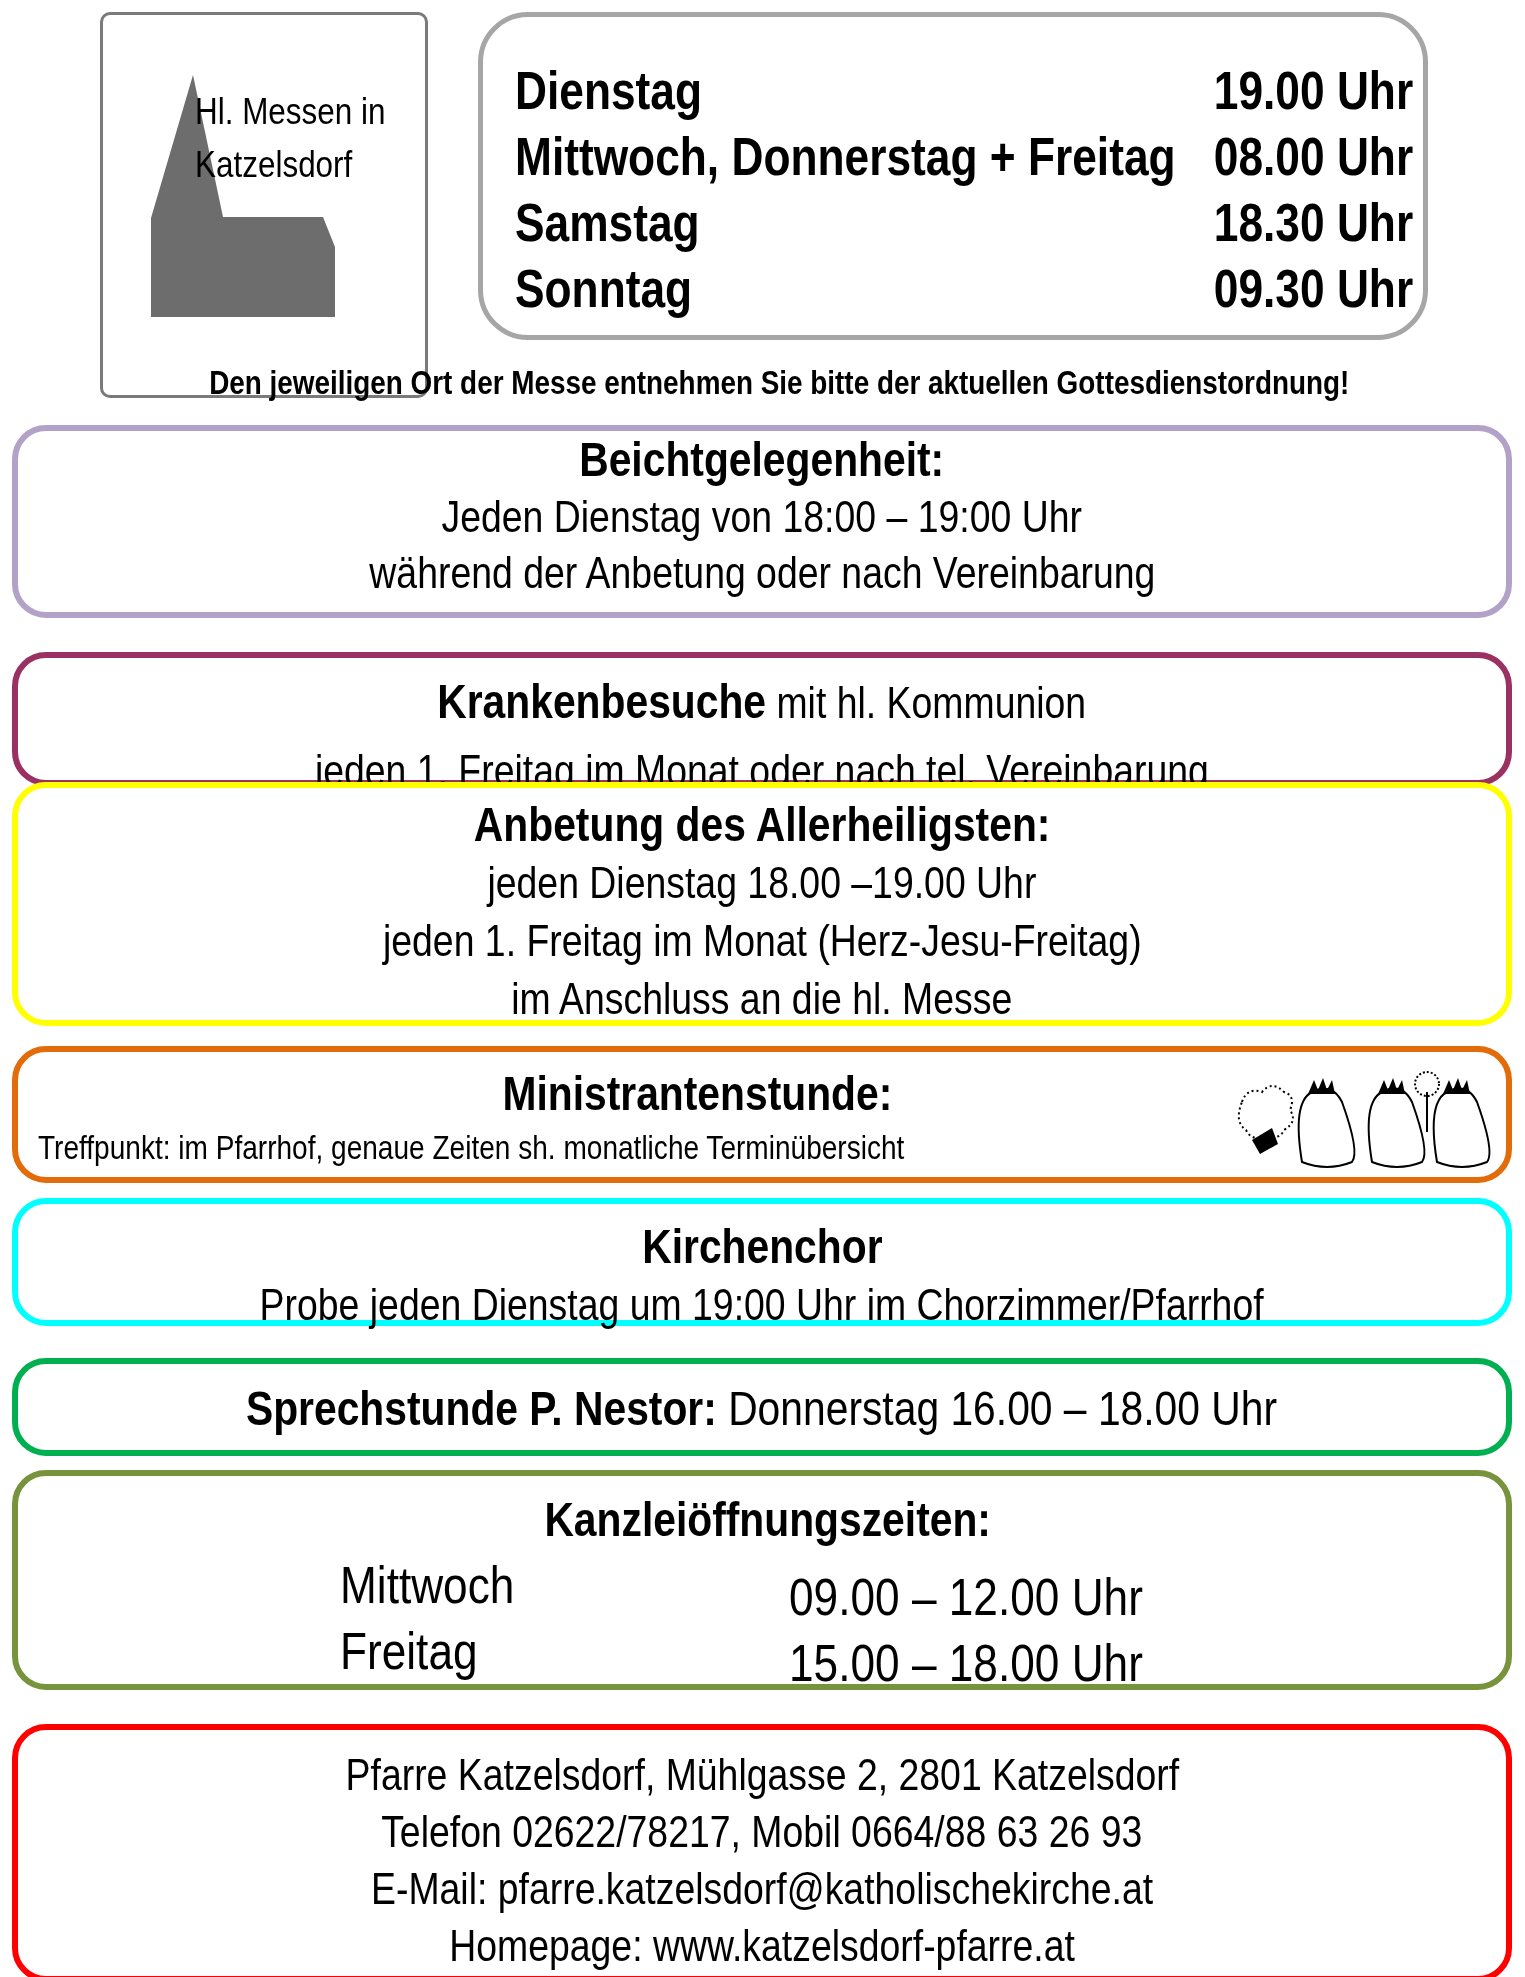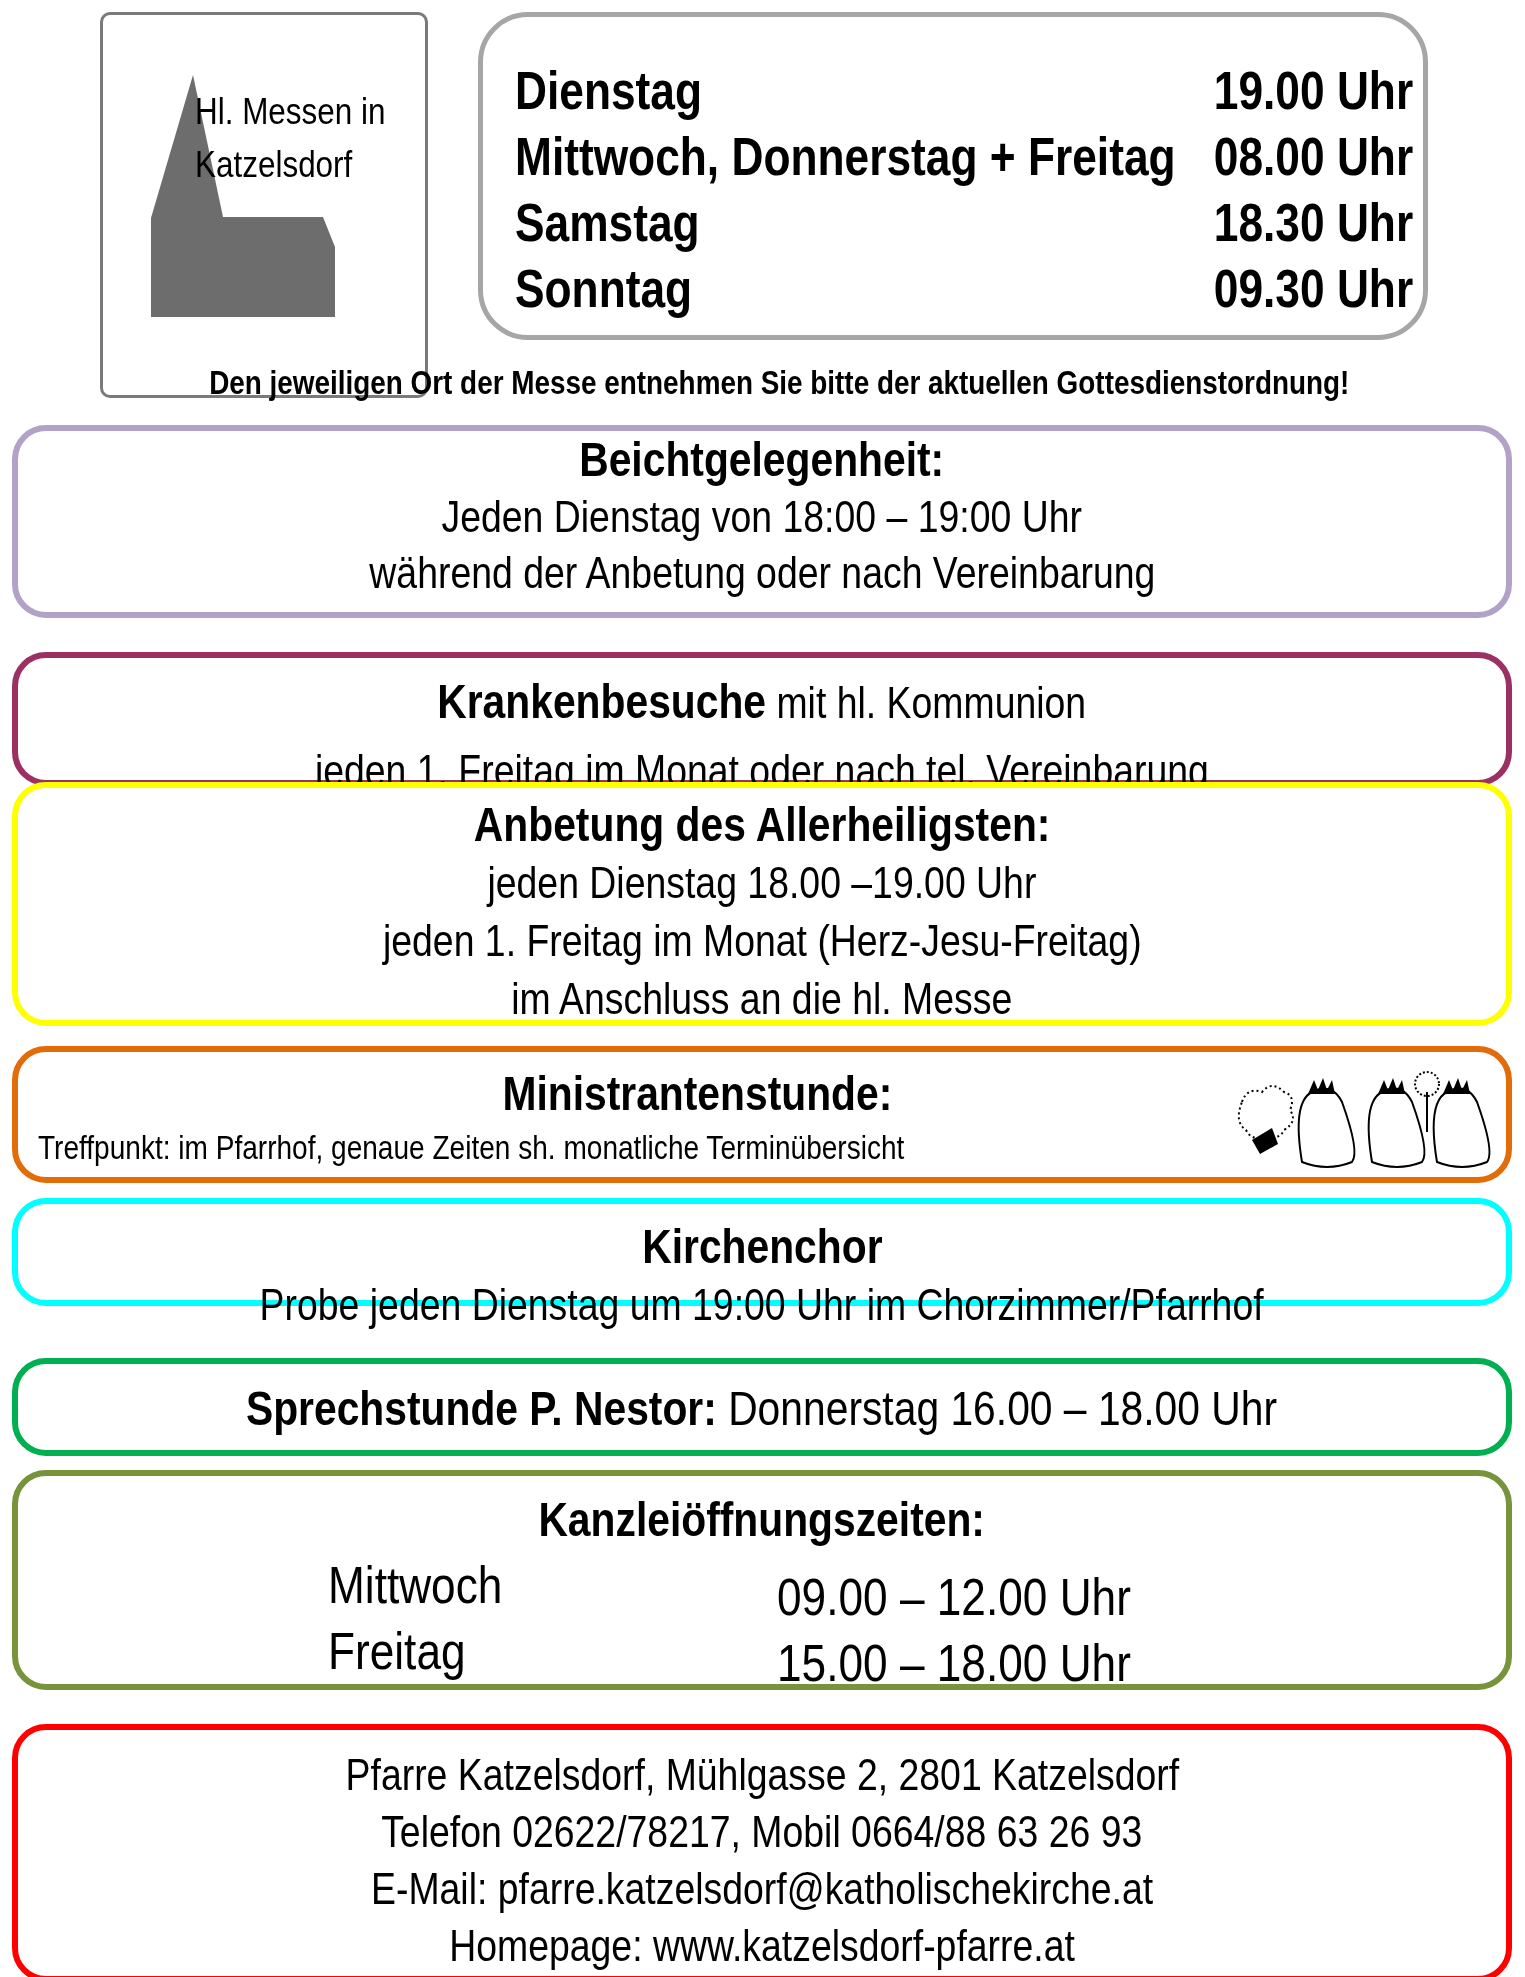--- a/index.html
+++ b/index.html
@@ -103,30 +103,30 @@
     </g>
     <g fill="#000">
       <path d="M86,32 l6,-14 l4,10 l5,-12 l4,12 l5,-10 l3,14z"></path>
       <path d="M156,32 l6,-14 l4,10 l5,-12 l4,12 l5,-10 l3,14z"></path>
       <path d="M221,32 l6,-14 l4,10 l5,-12 l4,12 l5,-10 l3,14z"></path>
       <polygon points="30,78 50,66 56,82 38,92"></polygon>
     </g>
   </svg>
 </div>
 
-<div class="abs card" style="top:1198px;height:108px;border-color:#00ffff;padding-top:14px;line-height:58px;">
+<div class="abs card" style="top:1198px;height:128px;border-color:#00ffff;padding-top:14px;line-height:58px;">
   <span class="line h"><span class="sq">Kirchenchor</span></span>
   <span class="line t"><span class="sq">Probe jeden Dienstag um 19:00 Uhr im Chorzimmer/Pfarrhof</span></span>
 </div>
 
 <div class="abs card" style="top:1358px;height:98px;border-color:#00b050;padding-top:14px;line-height:62px;">
   <span class="line"><span class="sq"><span class="h">Sprechstunde P. Nestor:</span><span class="t" style="font-size:48px"> Donnerstag 16.00 – 18.00 Uhr</span></span></span>
 </div>
 
-<div class="abs card" style="top:1470px;height:220px;border-color:#77933c;padding-top:12px;">
+<div class="abs card" style="top:1470px;height:220px;border-color:#77933c;padding-top:12px;padding-left:12px;">
   <span class="line h" style="line-height:64px"><span class="sq">Kanzleiöffnungszeiten:</span></span>
   <div class="kanz-row">
     <span class="d"><span>Mittwoch</span></span>
     <span class="v"><span>09.00 – 12.00 Uhr</span></span>
   </div>
   <div class="kanz-row">
     <span class="d"><span>Freitag</span></span>
     <span class="v"><span>15.00 – 18.00 Uhr</span></span>
   </div>
 </div>

